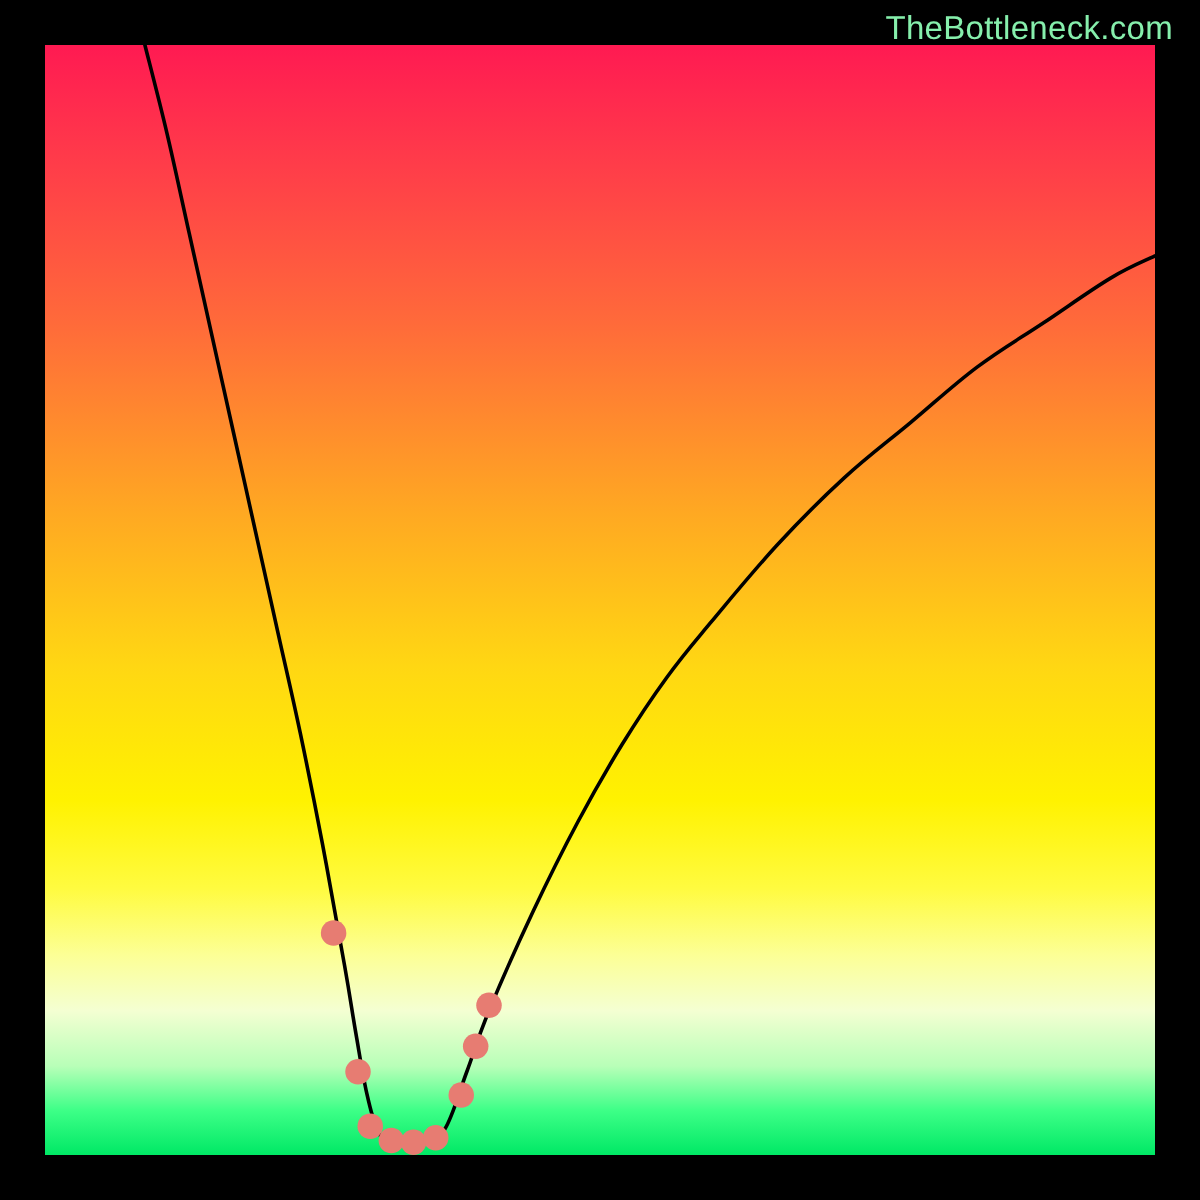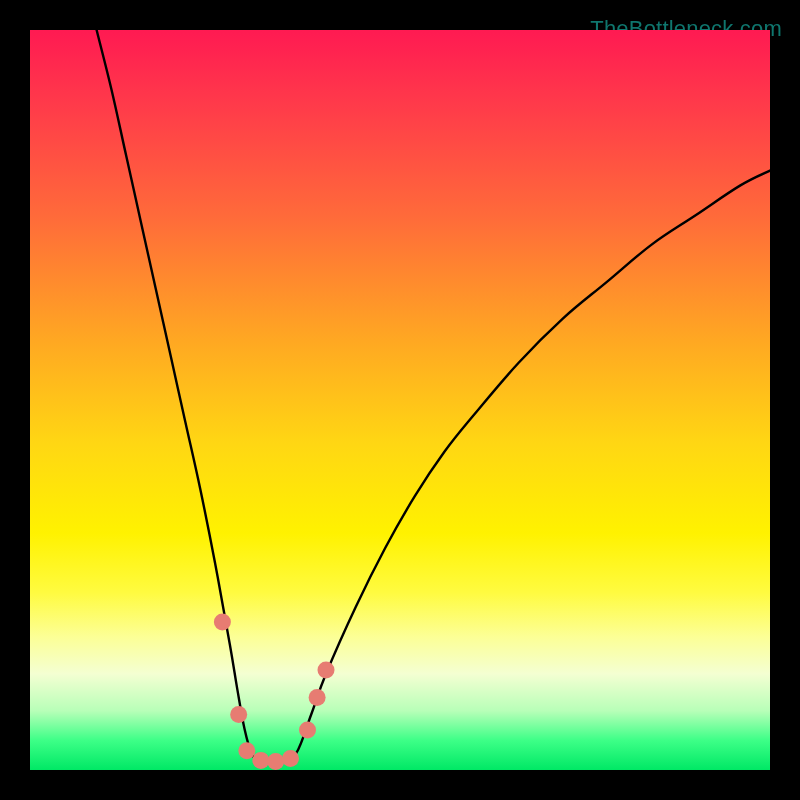--- a/index.html
+++ b/index.html
@@ -33,23 +33,23 @@
       #fffb40 76%,
       #fcff96 82%,
       #f4ffd2 87%,
       #b8ffb8 92%,
       #3dff87 96%,
       #00e865 100%
     );
   }
   .watermark {
     position: absolute;
-    top: 16px;
+    top: 6px;
     right: 18px;
-    color: #0f766e;
+    color: #86efac;
     font-size: 22px;
     letter-spacing: 0.2px;
     font-weight: 400;
     user-select: none;
   }
   svg.curve {
     position: absolute;
     left: 0;
     top: 0;
     width: 740px;

